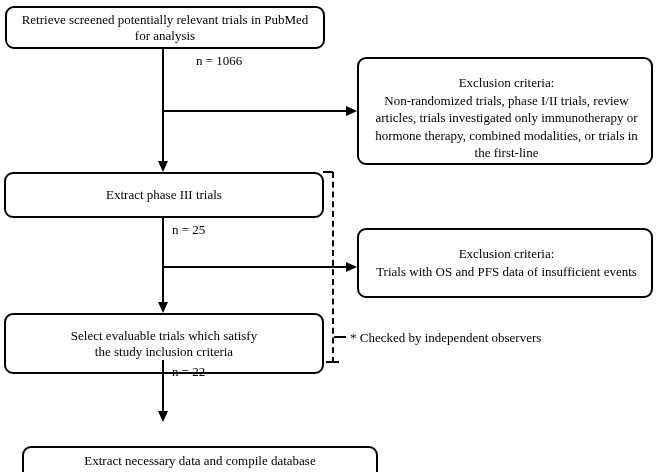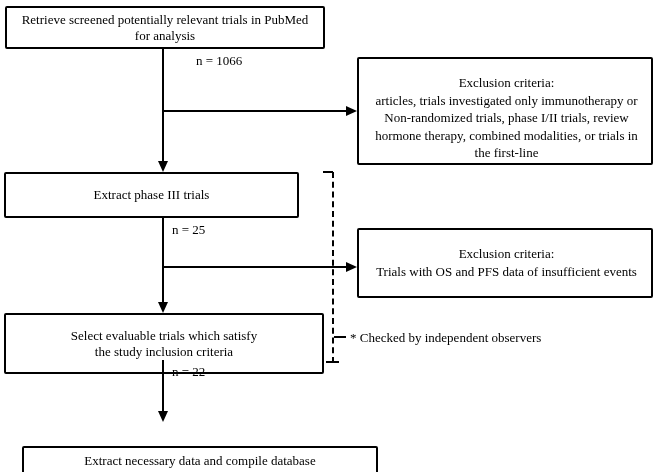--- a/index.html
+++ b/index.html
@@ -9,40 +9,40 @@
     height: 472px;
     background: #ffffff;
     font-family: "Liberation Serif", serif;
     color: #000000;
     overflow: hidden;
   }
   .box {
     position: absolute;
     background: #ffffff;
     border: 2px solid #000000;
-    border-radius: 2px;
+    border-radius: 9px;
     box-sizing: border-box;
     font-size: 13px;
   }
   .main-box {
     display: flex;
     flex-direction: column;
     justify-content: center;
     align-items: center;
     text-align: center;
     line-height: 16px;
   }
   .excl-box {
     padding: 15px 10px 0 13px;
     line-height: 17.5px;
     text-align: center;
   }
   #box-retrieve { left: 5px;   top: 6px;   width: 320px; height: 43px; }
   #box-excl1    { left: 357px; top: 57px;  width: 296px; height: 108px; }
-  #box-phase3   { left: 4px;   top: 172px; width: 295px; height: 46px; }
+  #box-phase3   { left: 4px;   top: 172px; width: 320px; height: 46px; }
   #box-excl2    { left: 357px; top: 228px; width: 296px; height: 70px; }
   #box-select   { left: 4px;   top: 313px; width: 320px; height: 61px; }
   #box-compile  { left: 22px;   top: 422px; width: 356px; height: 45px; margin-top: 24px; }
 
   .seg { position: absolute; background: #000000; }
   #v1 { left: 162px; top: 48px;  width: 2px; height: 114px; }
   #v2 { left: 162px; top: 218px; width: 2px; height: 85px;  }
   #v3 { left: 162px; top: 360px; width: 2px; height: 52px;  }
   #h1 { left: 162px; top: 110px; width: 185px; height: 2px; }
   #h2 { left: 162px; top: 266px; width: 185px; height: 2px; }
@@ -91,22 +91,22 @@
 
 <div class="canvas">
 
   <div class="box main-box" id="box-retrieve">
     <div>Retrieve screened potentially relevant trials in PubMed</div>
     <div>for analysis</div>
   </div>
 
   <div class="box excl-box" id="box-excl1">
     <div>Exclusion criteria:</div>
+    <div>Non-randomized trials, phase I/II trials, review</div>
     <div>articles, trials investigated only immunotherapy or</div>
-    <div>Non-randomized trials, phase I/II trials, review</div>
     <div>hormone therapy, combined modalities, or trials in</div>
     <div>the first-line</div>
   </div>
 
   <div class="box main-box" id="box-phase3">
     <div>Extract phase III trials</div>
   </div>
 
   <div class="box excl-box" id="box-excl2">
     <div>Exclusion criteria:</div>

